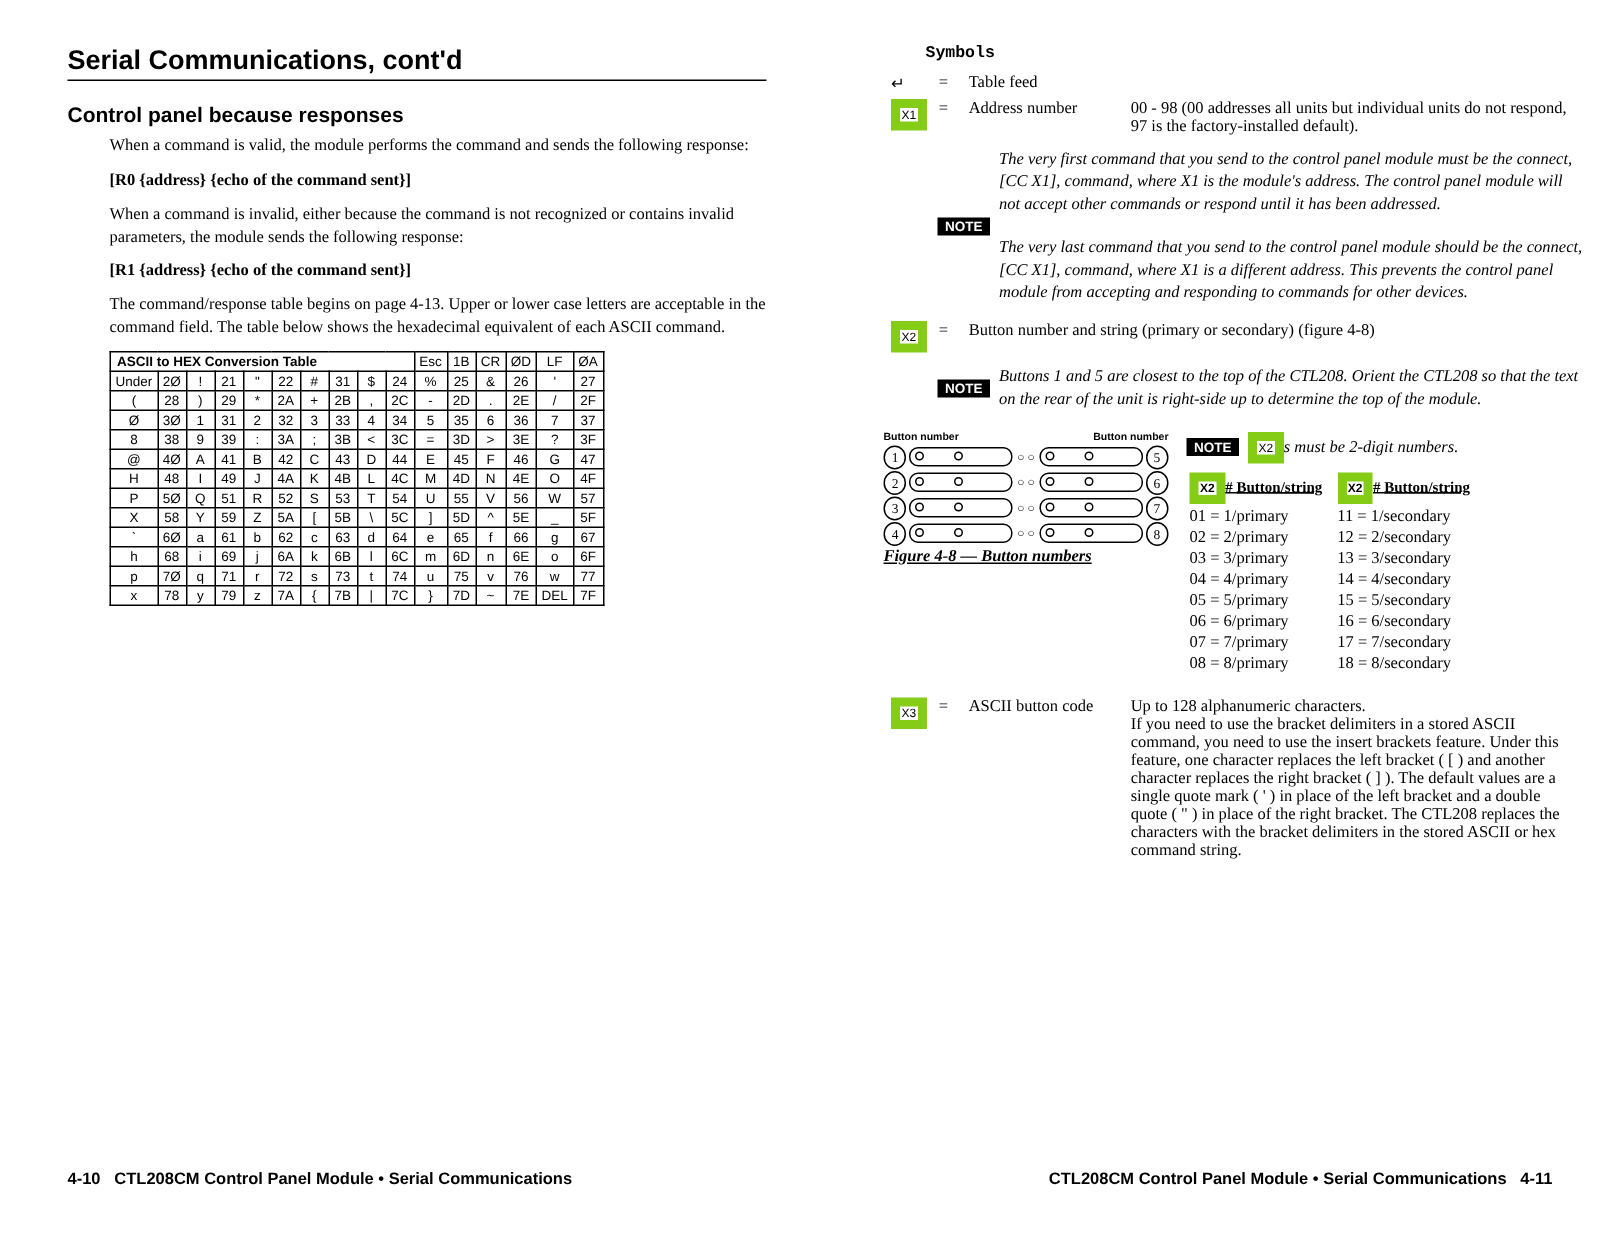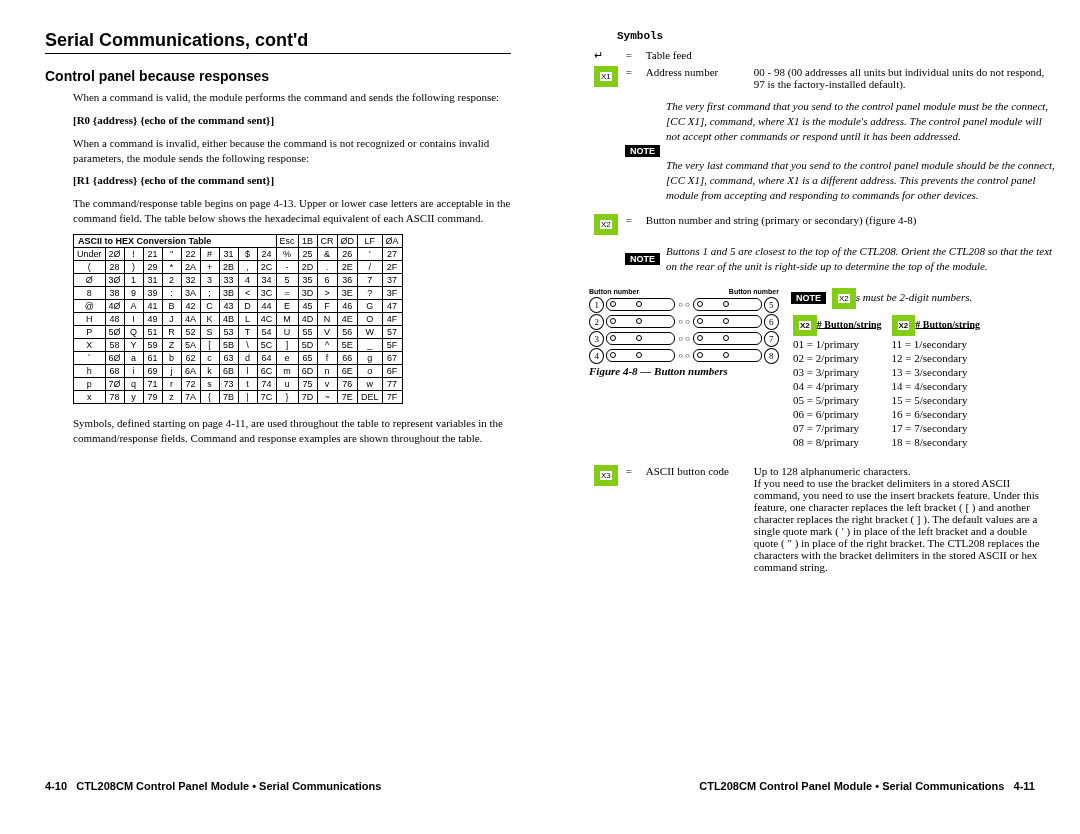--- a/index.html
+++ b/index.html
@@ -113,21 +113,21 @@
   .buttondiagram {
     width: 190px;
     font-size: 9px;
   }
   .btnrow { display:flex; align-items:center; justify-content:space-between; margin:1px 0;}
   .btnnum { border:1px solid black; border-radius:50%; width:14px; height:14px; display:inline-flex; align-items:center; justify-content:center; font-size:9px;}
   .slot { display:inline-block; width:70px; height:11px; border:1px solid black; border-radius:6px; margin:0 2px; position:relative;}
   .slot::before, .slot::after { content:""; position:absolute; width:4px; height:4px; border:1px solid black; border-radius:50%; top:2px;}
   .slot::before {left:3px;} .slot::after{right:32px;}
   .dots { display:inline-block; width:14px; text-align:center; font-size:8px;}
-  .figcap { font-style: italic; font-weight:bold; font-size:11px; margin-top:0;}
+  .figcap { font-style: italic; font-weight:bold; font-size:11px; margin-top:0;text-decoration:underline;}
   .bstable { font-size:11px; }
   .bstable td { padding: 0 8px 0 0; }
   .bshead { font-weight:bold; text-decoration: underline; font-size:10px;}
   .small { font-size:7px; font-family: Arial, sans-serif; font-weight:bold; }
 </style>
 </head>
 <body>
 
 <div class="page">
 
@@ -368,21 +368,20 @@
               <td>}</td>
               <td>7D</td>
               <td>~</td>
               <td>7E</td>
               <td>DEL</td>
               <td>7F</td>
             </tr>
           </tbody>
         </table>
 
-      <p>Symbols, defined starting on page 4-11, are used throughout the table to represent variables in the command/response fields.  Command and response examples are shown throughout the table.</p>
     </div>
   </div>
 
   <div class="col">
     <h3 class="smallhead" style="margin-left:28px;">Symbols</h3>
 
     <table class="symbols">
       <tbody>
           <tr>
         <td style="width:20px;">↵</td>

